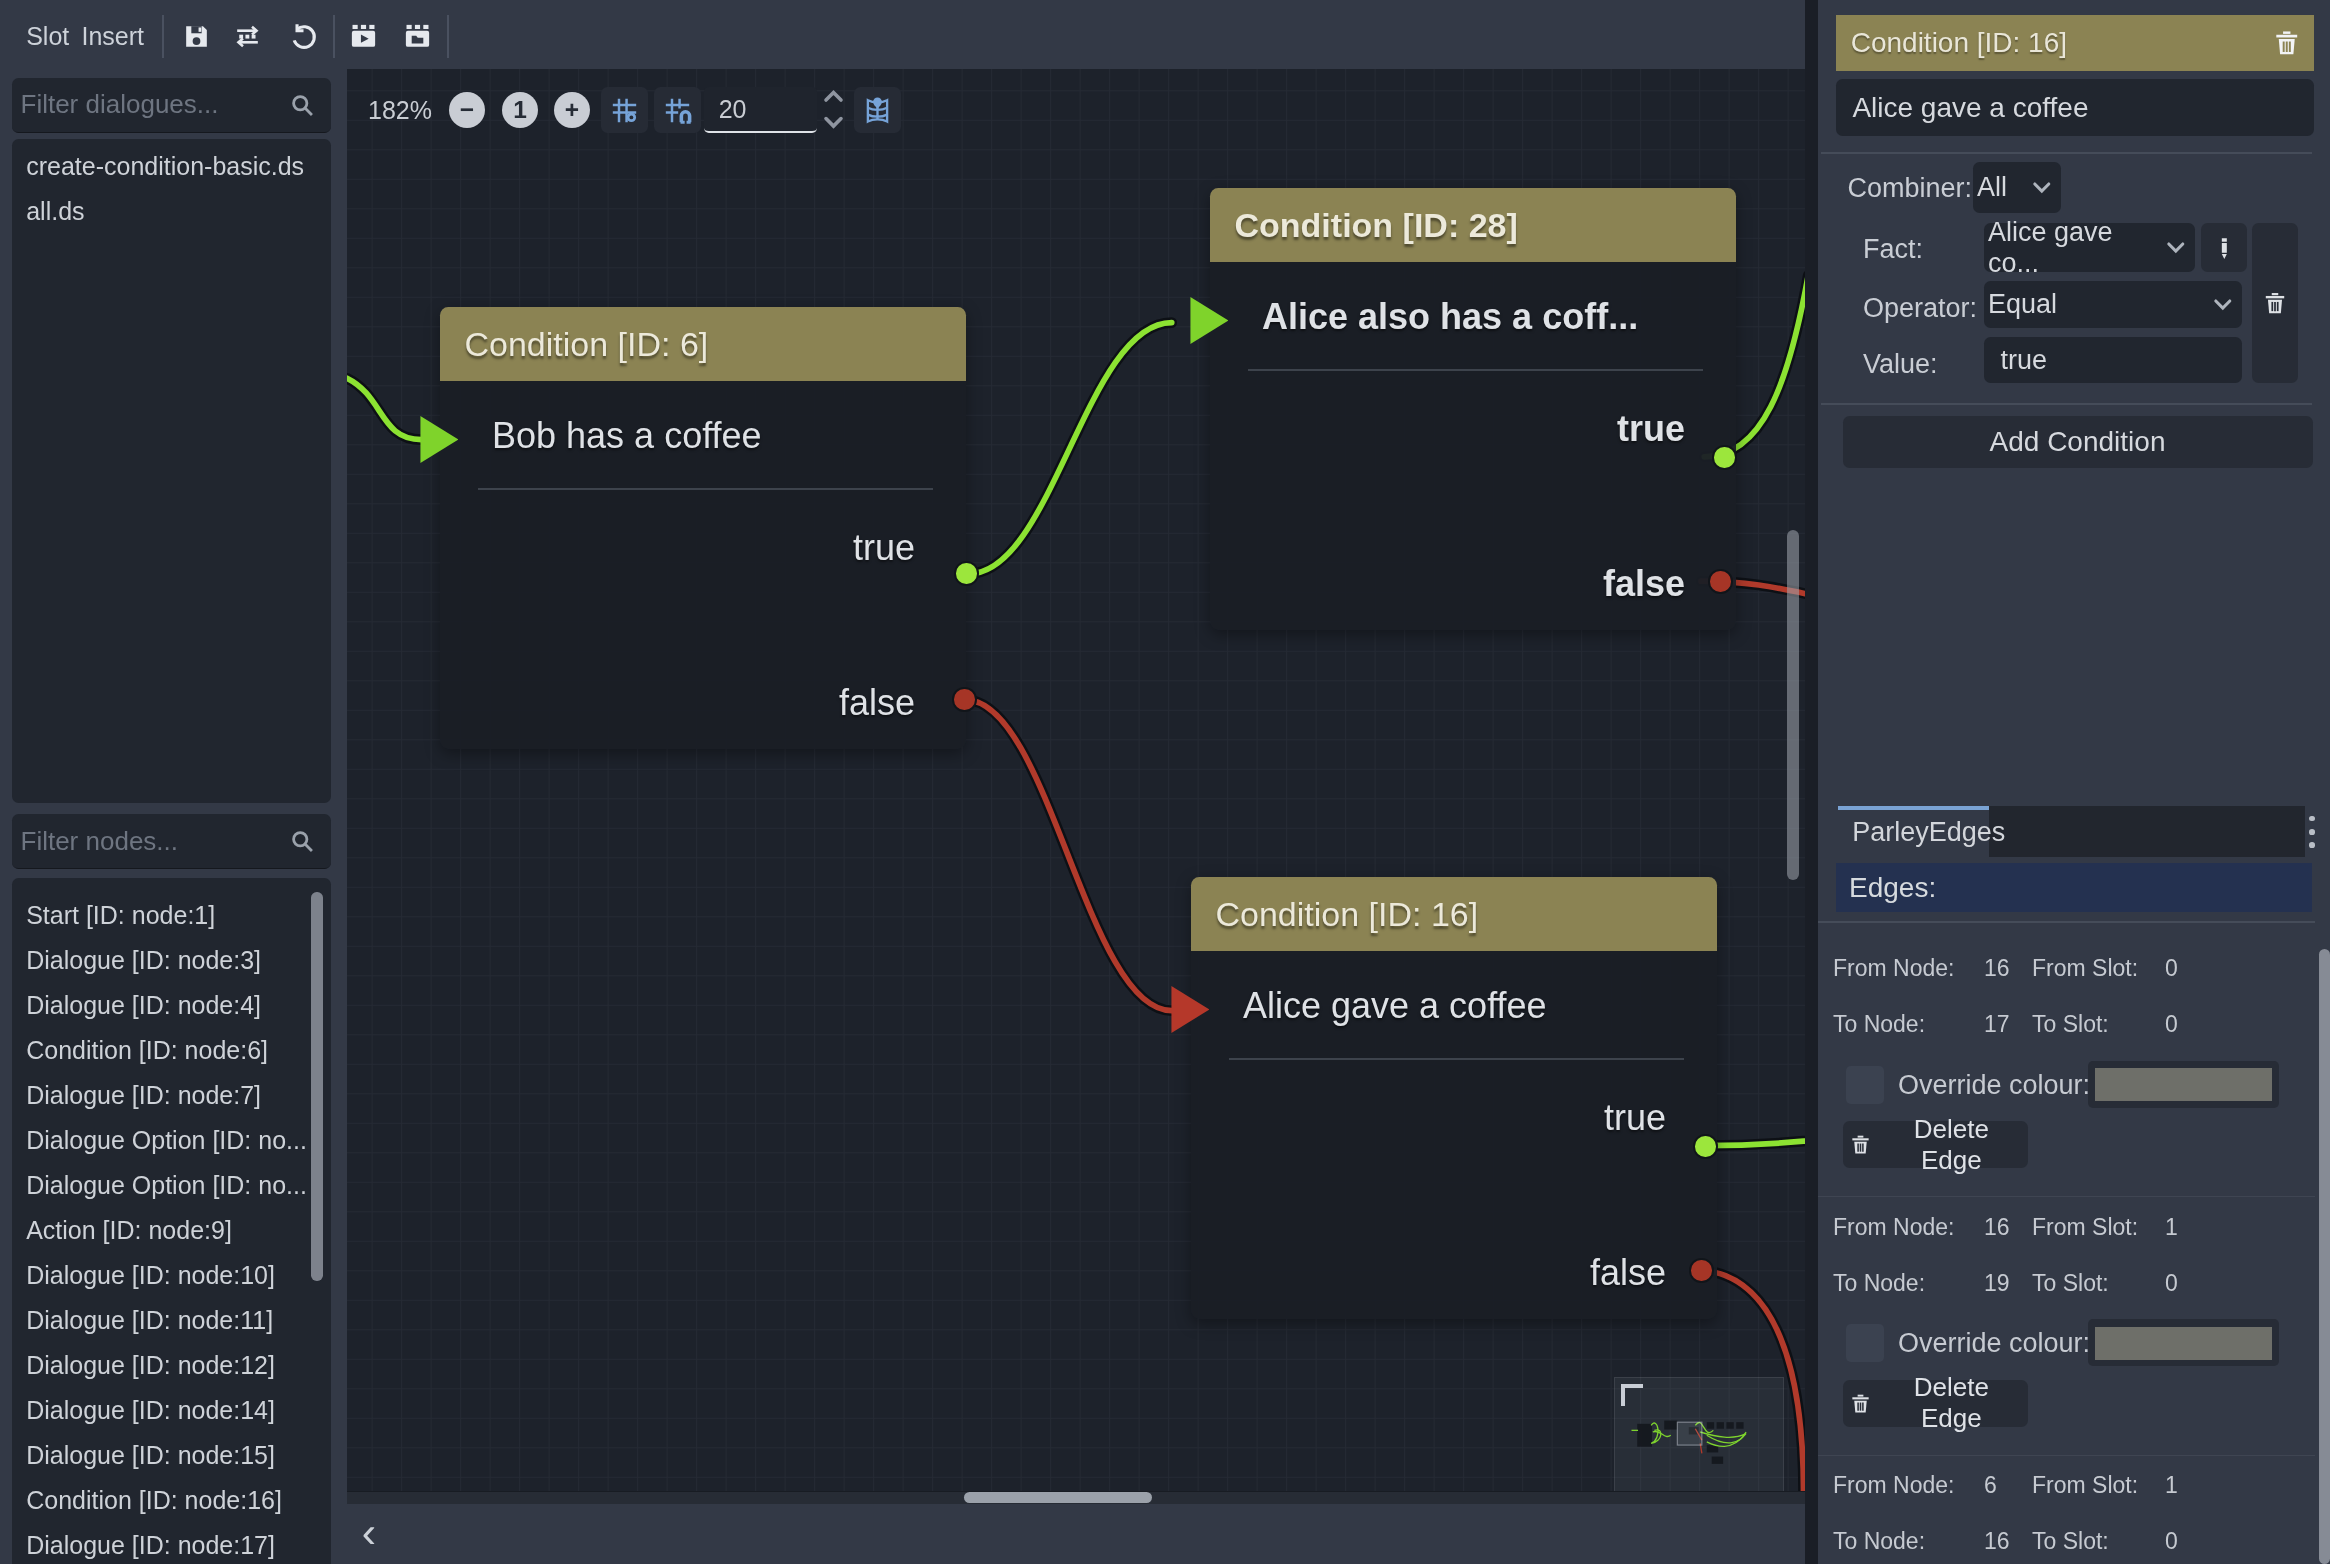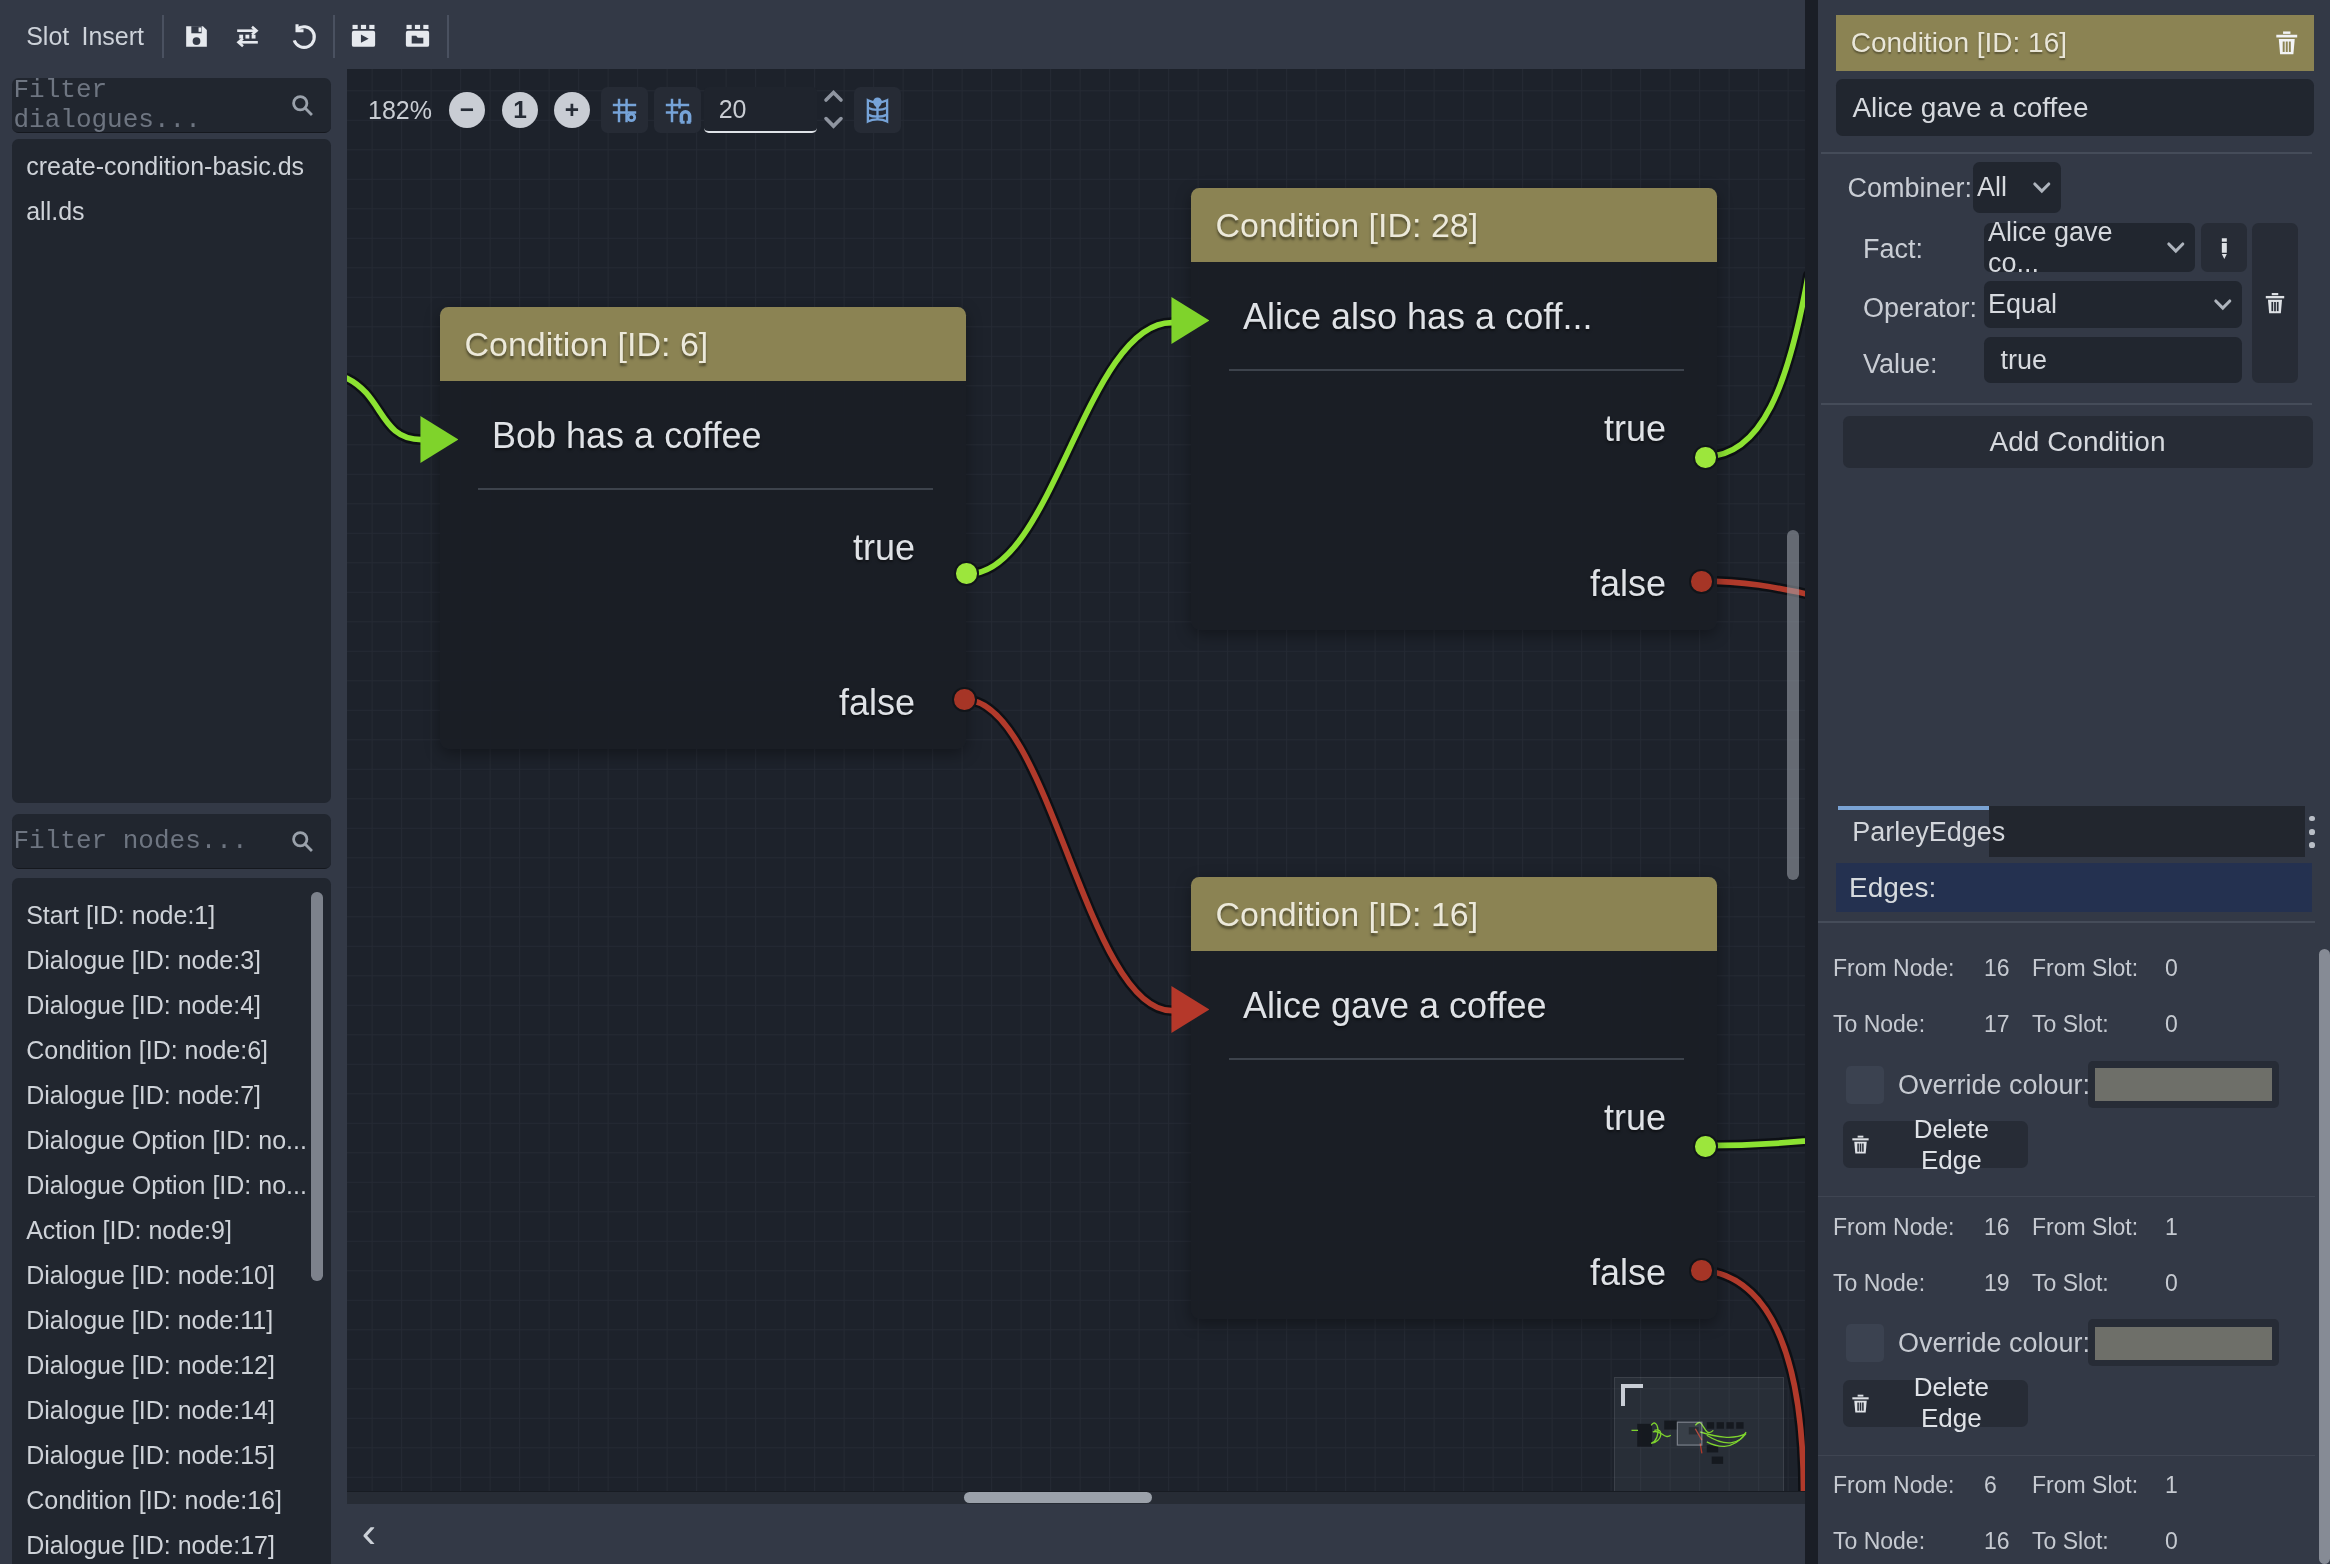--- a/index.html
+++ b/index.html
@@ -7,21 +7,21 @@
        font-family:"Liberation Sans","DejaVu Sans",sans-serif;overflow:hidden;color:#ccd1d8;}
   
   #topbar{position:absolute;left:0;top:0;width:1805px;height:72px;background:#333946;border-bottom:1.6px solid #262b33;}
   .menu-item{position:absolute;top:0;height:72px;line-height:72px;font-size:25px;color:#cdd2d9;padding:0 11.5px;cursor:default;}
   .tb-sep{position:absolute;top:14.7px;width:1.6px;height:43px;background:#4a5160;}
   .tb-btn{position:absolute;top:13px;width:46px;height:46px;display:flex;align-items:center;justify-content:center;color:#e6e9ee;border-radius:6.5px;}
   .tb-btn svg{width:31px;height:31px;}
   
   #sidebar{position:absolute;left:0;top:72px;width:347px;height:1492px;background:#333946;}
   .searchbox{position:absolute;left:11.5px;width:319px;height:54px;background:#21262f;border-radius:6.5px;border-bottom:1.6px solid #15181e;display:flex;align-items:center;}
-  .searchbox .ph{flex:1;font-size:26px;color:#6e7581;padding-left:2px;font-family:Liberation Mono, monospace;}
+  .searchbox .ph{flex:1;font-size:26px;color:#6e7581;padding-left:9px;}
   .searchbox svg{width:28px;height:28px;color:#9aa1ab;margin-right:14.7px;flex:none;}
   .listpanel{position:absolute;left:11.5px;width:319px;background:#21262f;border-radius:6.5px;overflow:hidden;}
   .list-item{height:45px;line-height:45px;font-size:25px;color:#ced2d8;padding-left:14.7px;white-space:nowrap;overflow:hidden;}
   .vscroll{position:absolute;border-radius:5.7px;background:#7d828c;}
   
   #canvas{position:absolute;left:347px;top:69px;width:1458px;height:1435px;background-color:#1d222b;
     background-image:linear-gradient(#252a34 0.8px,transparent 0.8px),linear-gradient(90deg,#252a34 0.8px,transparent 0.8px);
     background-size:29.5px 29.5px;background-position:-4.9px -8.2px;overflow:hidden;}
   #edge-svg{position:absolute;left:0;top:0;width:1458px;height:1435px;pointer-events:none;}
   .edge-shadow{fill:none;stroke:#0d1015;stroke-width:13px;stroke-linecap:round;}
@@ -274,21 +274,21 @@
         <div class="ntext">Bob has a coffee</div>
         <div class="nsep"></div>
         <div class="slot" style="top:146px;">true</div>
         <div class="slot" style="top:301px;">false</div>
       </div>
       <div class="in-arrow green" style="left:-19.6px;top:109px;"></div>
       <div class="port green" style="left:514px;top:254px;"></div>
       <div class="port red" style="left:512px;top:380px;"></div>
     </div>
 
-    <div class="gnode" style="left:844px;top:119px;">
+    <div class="gnode" style="left:863px;top:119px;font-weight:bold;">
       <div class="title">Condition [ID: 28]</div>
       <div class="body">
         <div class="ntext">Alice also has a coff...</div>
         <div class="nsep"></div>
         <div class="slot" style="top:146px;">true</div>
         <div class="slot" style="top:301px;">false</div>
       </div>
       <div class="in-arrow green" style="left:-19.6px;top:109px;"></div>
       <div class="port green" style="left:502px;top:257px;"></div>
       <div class="port red" style="left:498px;top:381px;"></div>

